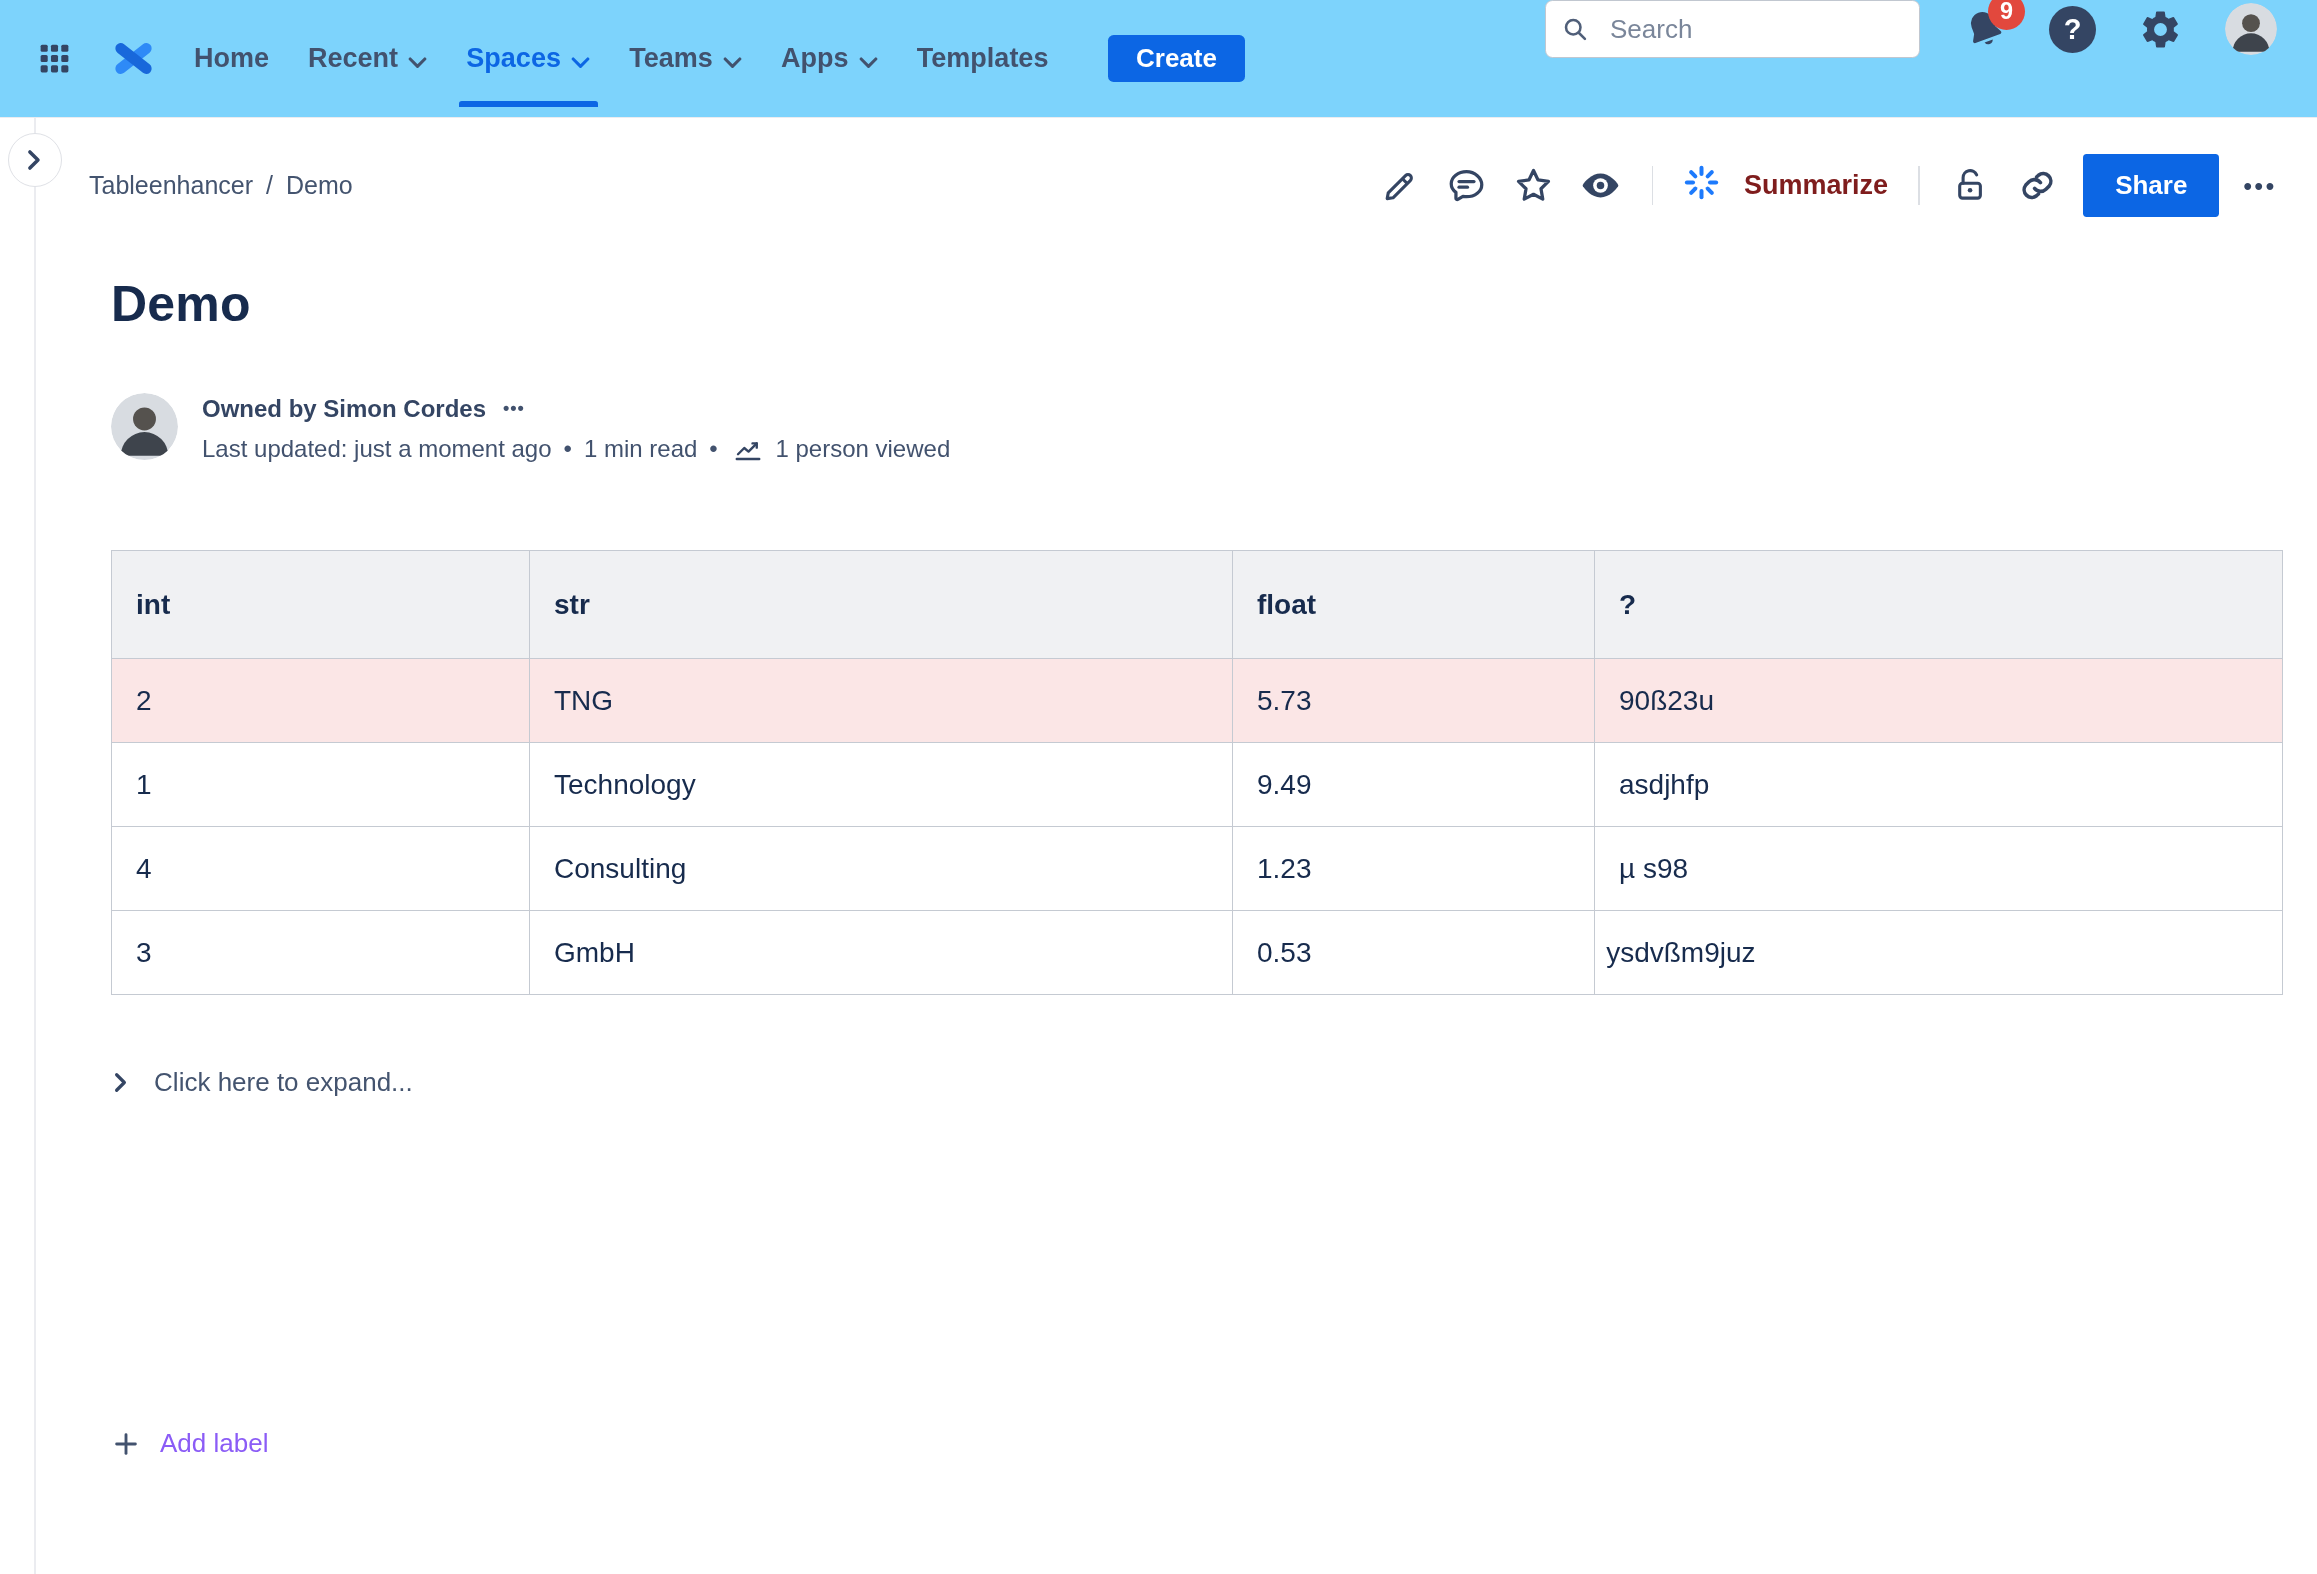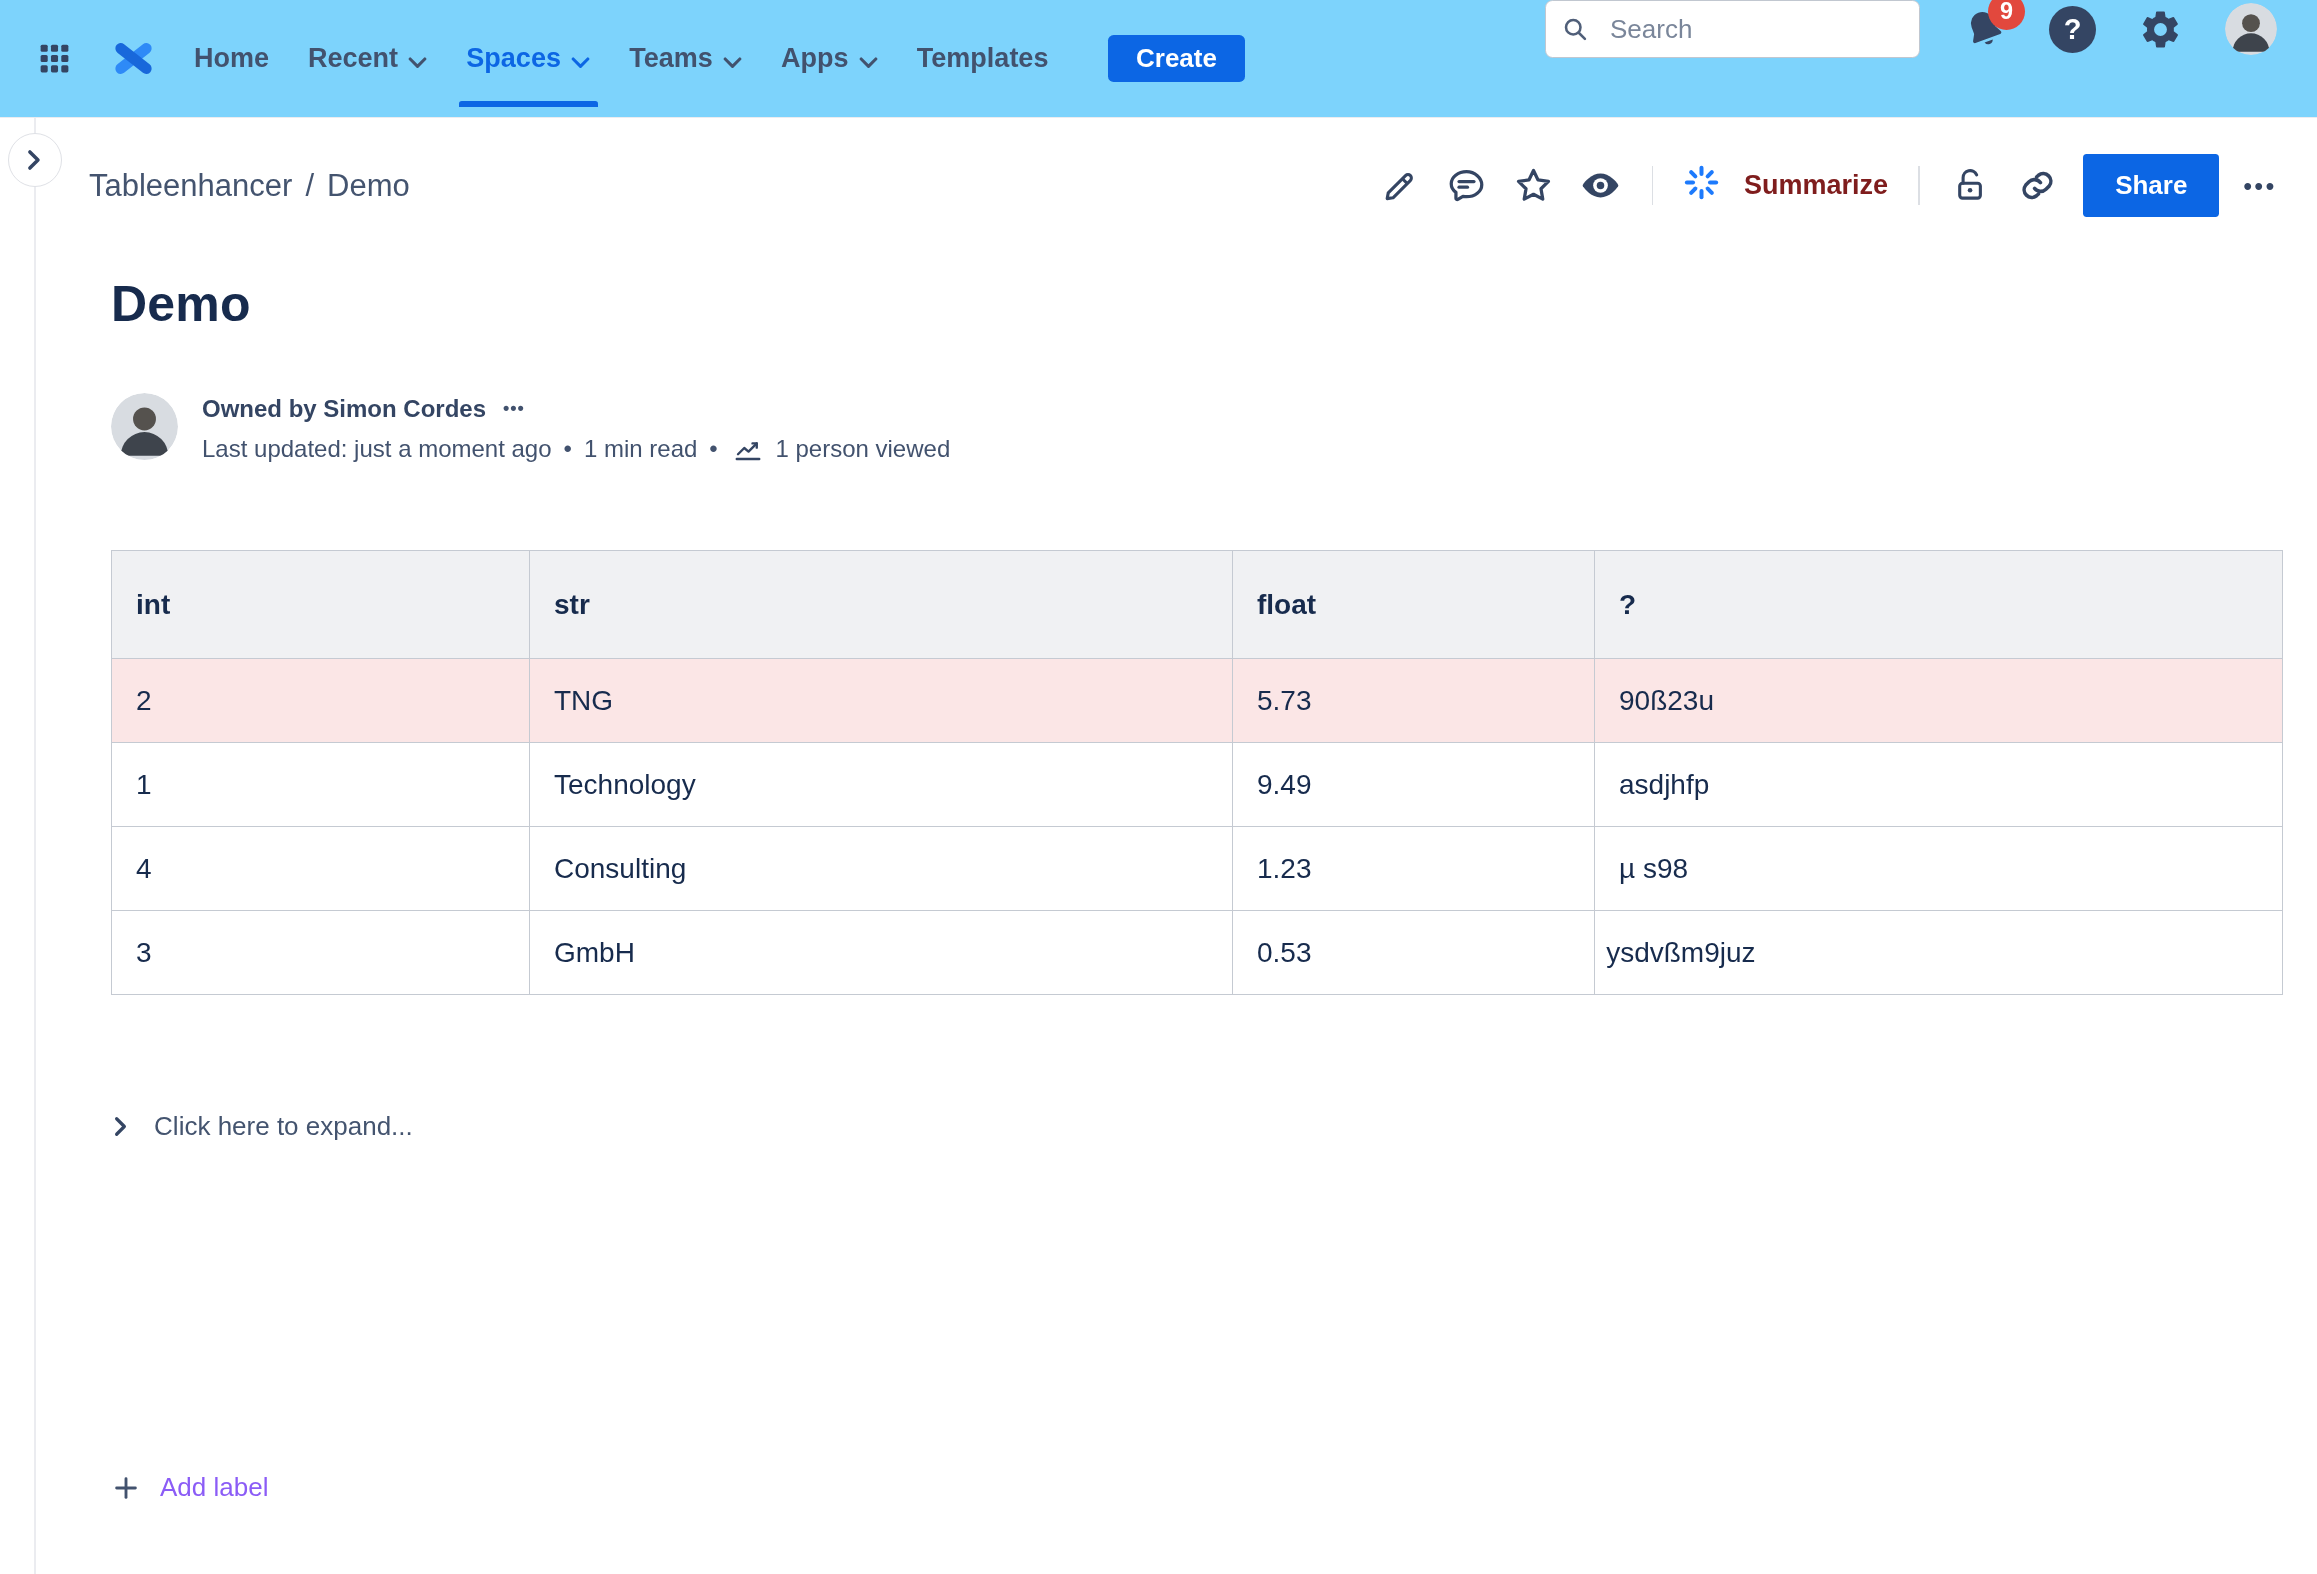--- a/index.html
+++ b/index.html
@@ -68,21 +68,21 @@
     border-radius: 50%; background: #fff; border: 1.9px solid #DFE1E6;
     display: flex; align-items: center; justify-content: center;
     color: #344563; cursor: pointer; z-index: 6;
   }
 
   
   .page-header {
     display: flex; align-items: center; justify-content: space-between;
     padding: 36px 41px 0 89px;
   }
-  .breadcrumb { display: flex; align-items: center; gap: 13px; font-size: 31px; color: #44546F; }
+  .breadcrumb { display: flex; align-items: center; gap: 13px; font-size: 25px; color: #44546F; }
   .breadcrumb .crumb { cursor: pointer; }
   .actions { display: flex; align-items: center; gap: 24px; }
   .icon-btn {
     width: 43px; height: 43px; display: flex; align-items: center; justify-content: center;
     color: #344563; cursor: pointer; border-radius: 3.7px;
   }
   .v-sep { width: 1.9px; height: 39px; background: #DCDFE4; margin: 0 5.6px; }
   .summarize-btn { display: flex; align-items: center; gap: 24px; font-size: 27px; font-weight: 600; color: #7f1d1d; cursor: pointer; }
   .share-btn {
     background: #0C66E4; color: #fff; border: none; border-radius: 3.7px;
@@ -110,21 +110,21 @@
   .data-table th, .data-table td {
     border: 1.9px solid #C5CAD2; text-align: left; vertical-align: middle;
     padding: 0 24px; font-size: 28px; height: 84px; color: #172B4D;
   }
   .data-table th { background: #F0F1F3; font-weight: 700; height: 108px; }
   .data-table tr.highlight td { background: #FBE6E6; }
   .cell-pad { padding-left: 11.2px !important; }
 
   
   .expand-row {
-    display: flex; align-items: center; gap: 23.4px; margin-top: 116px;
+    display: flex; align-items: center; gap: 23.4px; margin-top: 72px;
     font-size: 26px; color: #44546F; cursor: pointer; width: fit-content;
   }
   .caret-right { transform: rotate(-90deg); display: flex; }
 
   
   .add-label {
     display: flex; align-items: center; gap: 19px; margin-top: 330px;
     font-size: 26px; color: #8b5cf6; cursor: pointer; width: fit-content;
   }
   .plus-icon { color: #42526E; display: flex; }

